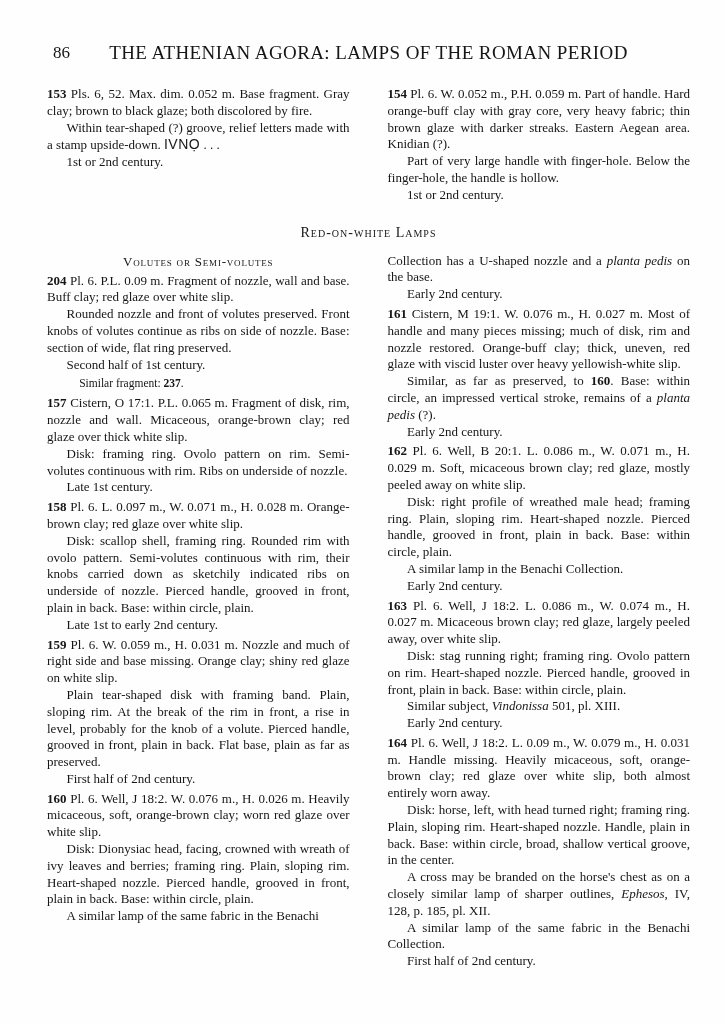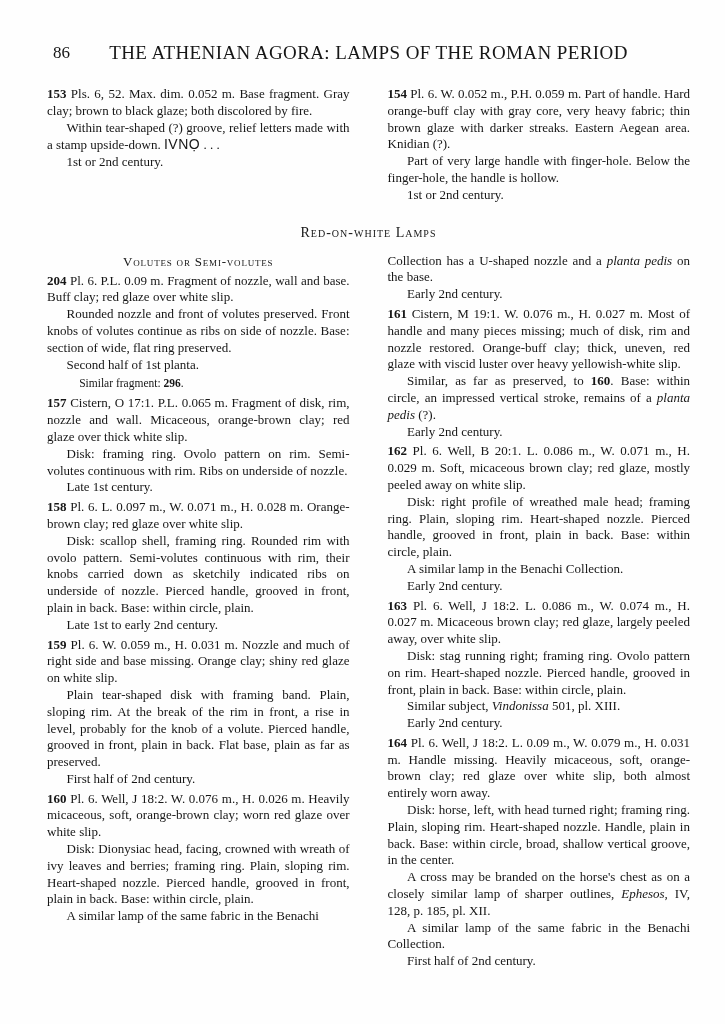--- a/index.html
+++ b/index.html
@@ -116,22 +116,22 @@
         </div>
     </section>
 
     <h2 class="section-heading">Red-on-white Lamps</h2>
 
     <section class="cols">
       <div class="col">
           <h3 class="col-heading">Volutes or Semi-volutes</h3>
           <p class="entry"><b>204</b> Pl. 6. P.L. 0.09 m. Fragment of nozzle, wall and base. Buff clay; red glaze over white slip.</p>
           <p class="para">Rounded nozzle and front of volutes preserved. Front knobs of volutes continue as ribs on side of nozzle. Base: section of wide, flat ring preserved.</p>
-          <p class="para">Second half of 1st planta.</p>
-          <p class="note">Similar fragment: <b>296</b>.</p>
+          <p class="para">Second half of 1st century.</p>
+          <p class="note">Similar fragment: <b>237</b>.</p>
           <p class="entry"><b>157</b> Cistern, O 17:1. P.L. 0.065 m. Fragment of disk, rim, nozzle and wall. Micaceous, orange-brown clay; red glaze over thick white slip.</p>
           <p class="para">Disk: framing ring. Ovolo pattern on rim. Semi-volutes continuous with rim. Ribs on underside of nozzle.</p>
           <p class="para">Late 1st century.</p>
           <p class="entry"><b>158</b> Pl. 6. L. 0.097 m., W. 0.071 m., H. 0.028 m. Orange-brown clay; red glaze over white slip.</p>
           <p class="para">Disk: scallop shell, framing ring. Rounded rim with ovolo pattern. Semi-volutes continuous with rim, their knobs carried down as sketchily indicated ribs on underside of nozzle. Pierced handle, grooved in front, plain in back. Base: within circle, plain.</p>
           <p class="para">Late 1st to early 2nd century.</p>
           <p class="entry"><b>159</b> Pl. 6. W. 0.059 m., H. 0.031 m. Nozzle and much of right side and base missing. Orange clay; shiny red glaze on white slip.</p>
           <p class="para">Plain tear-shaped disk with framing band. Plain, sloping rim. At the break of the rim in front, a rise in level, probably for the knob of a volute. Pierced handle, grooved in front, plain in back. Flat base, plain as far as preserved.</p>
           <p class="para">First half of 2nd century.</p>
           <p class="entry"><b>160</b> Pl. 6. Well, J 18:2. W. 0.076 m., H. 0.026 m. Heavily micaceous, soft, orange-brown clay; worn red glaze over white slip.</p>

